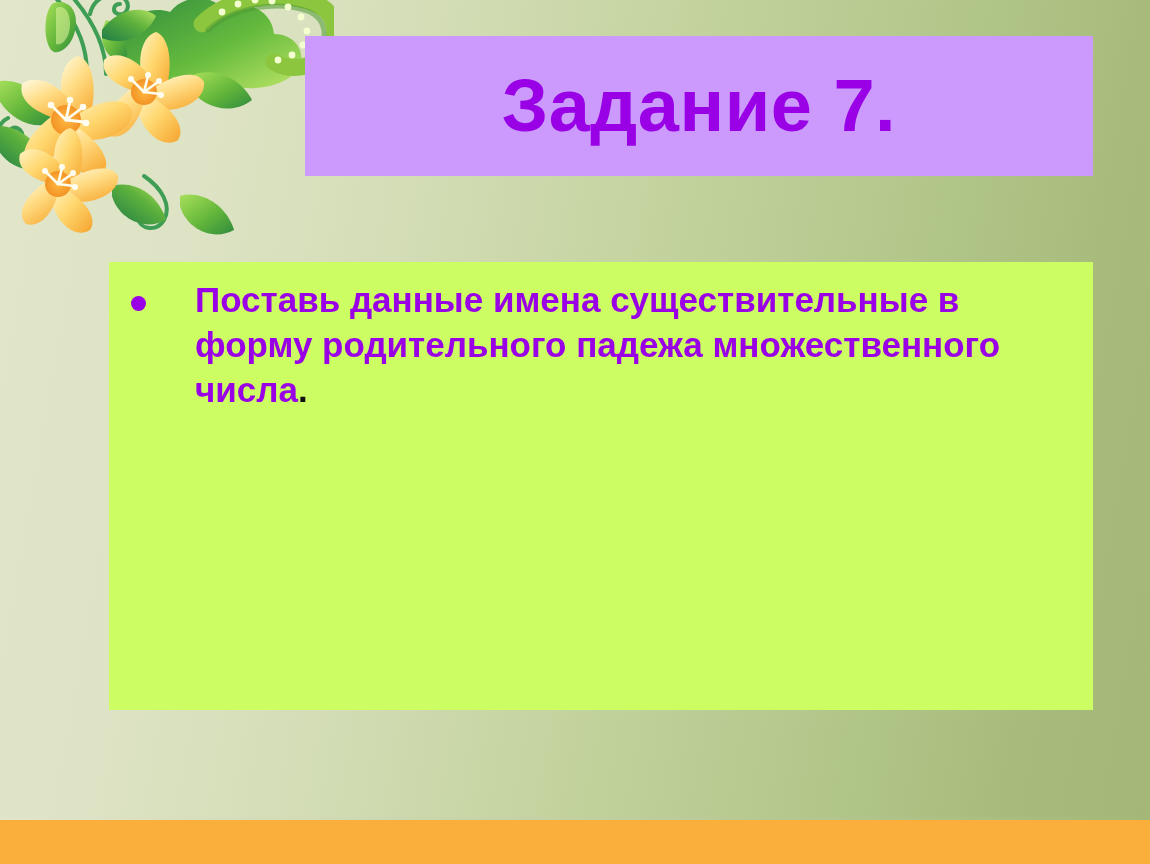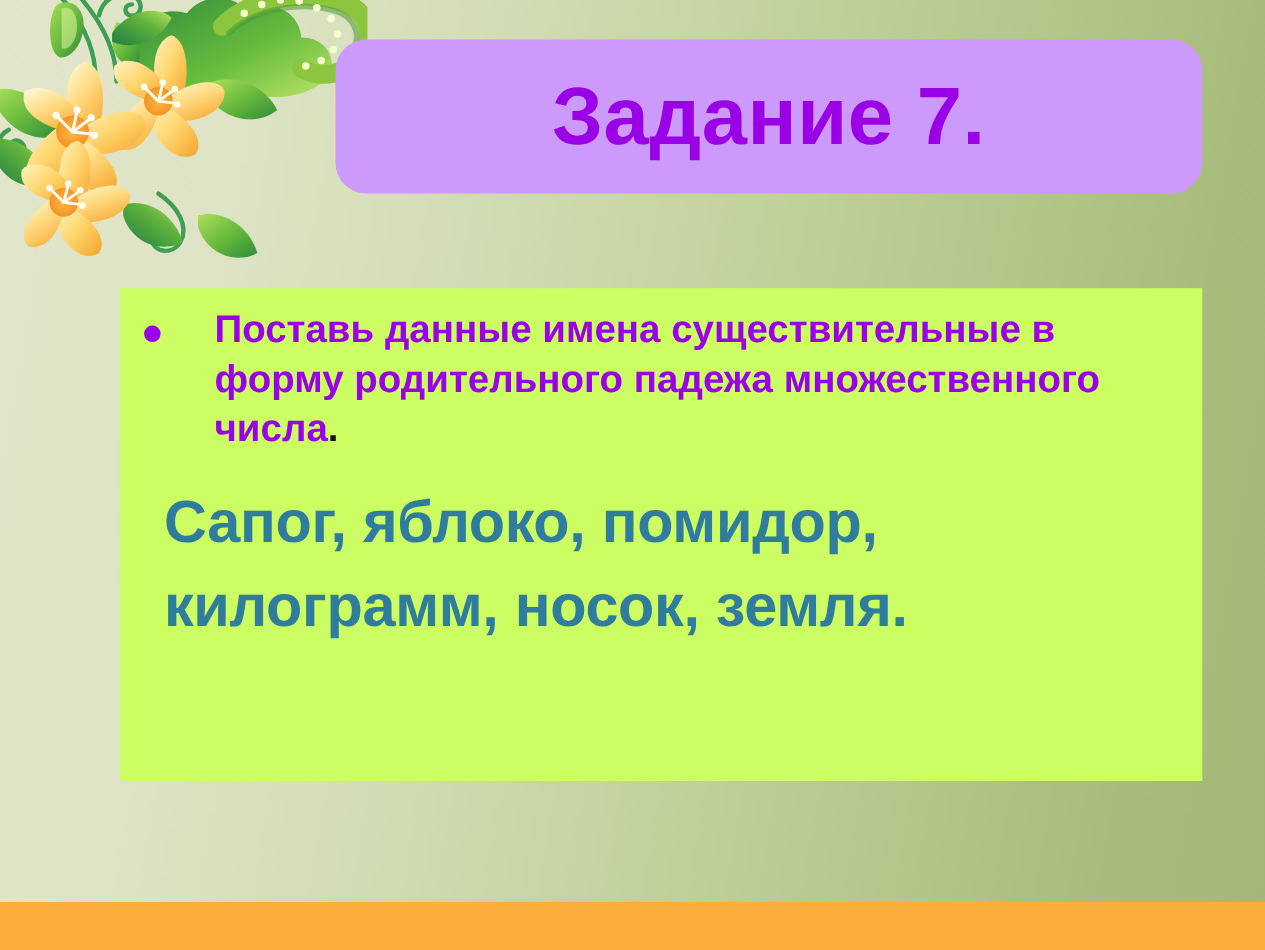--- a/index.html
+++ b/index.html
@@ -59,21 +59,20 @@
   .title-plate {
     position: absolute;
     left: 305px;
     top: 36px;
     width: 788px;
     height: 140px;
     background: #cc99fc;
     display: flex;
     align-items: center;
     justify-content: center;
-    border-radius: 28px;
   }
   .title-text {
     font-size: 74px;
     font-weight: bold;
     color: #9900e6;
     letter-spacing: 0.5px;
     line-height: 1;
     white-space: nowrap;
   }
 
@@ -297,23 +296,19 @@
 
   <div class="content-plate">
 
     <div class="task-line">
       <span class="bullet">
         <span class="bullet-dot"></span>
       </span>
       <span class="task-text"><span>Поставь данные имена существительные в форму родительного  падежа множественного числа</span><span class="dot-dark">.</span></span>
     </div>
 
-    <div class="words">
-      <span class="w-line">Сапог, яблоко, помидор,</span>
-      <span class="w-line">килограмм, носок, земля.</span>
-    </div>
 
   </div>
 
   <div class="band-seam"></div>
   <div class="bottom-band"></div>
 
 </div>
 
 </body></html>

